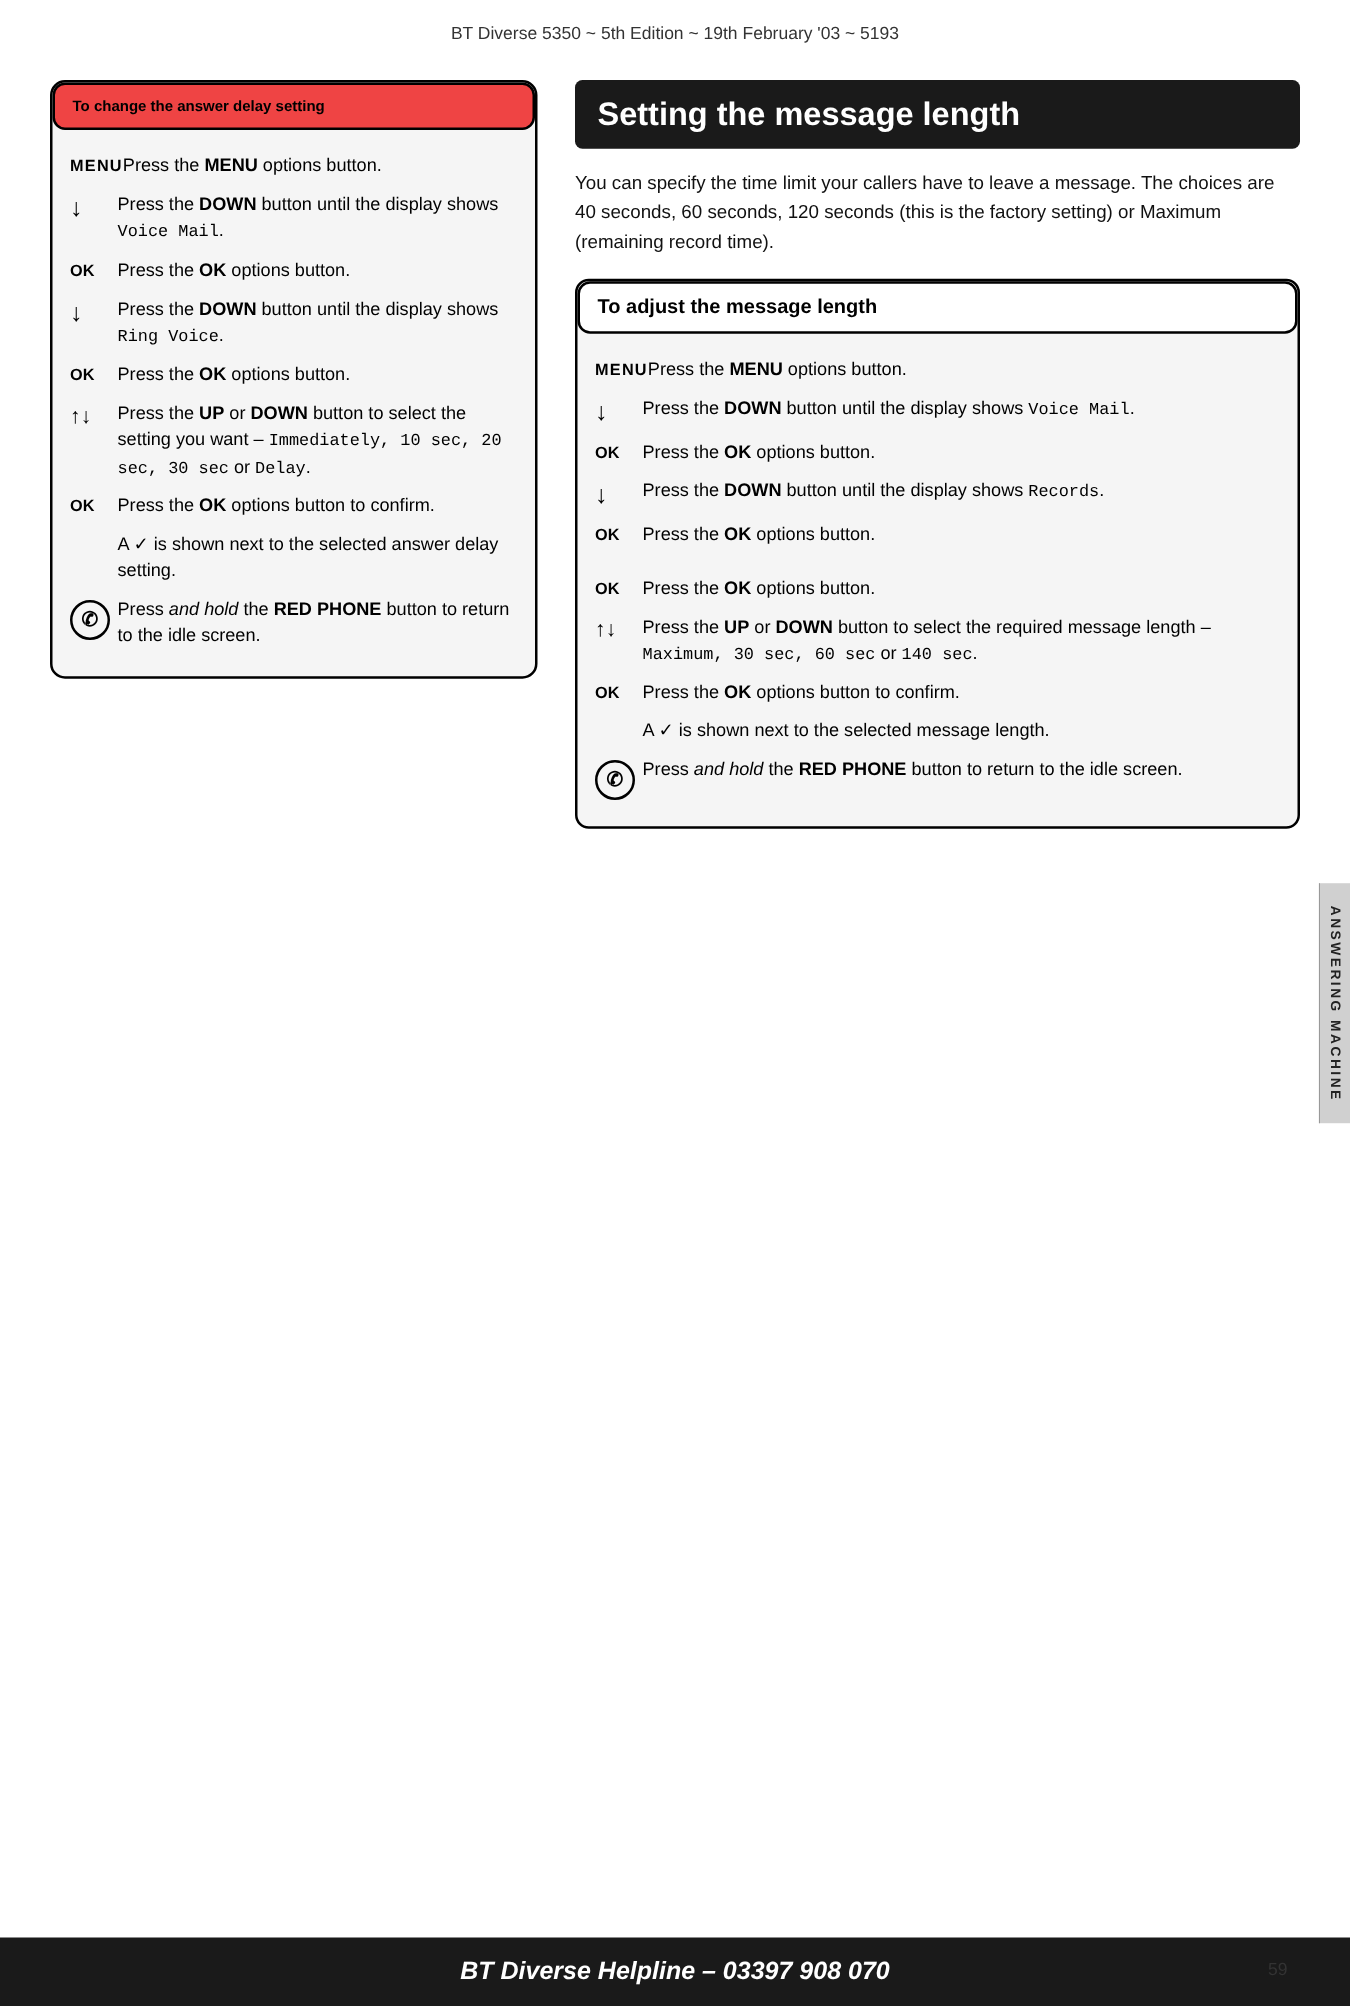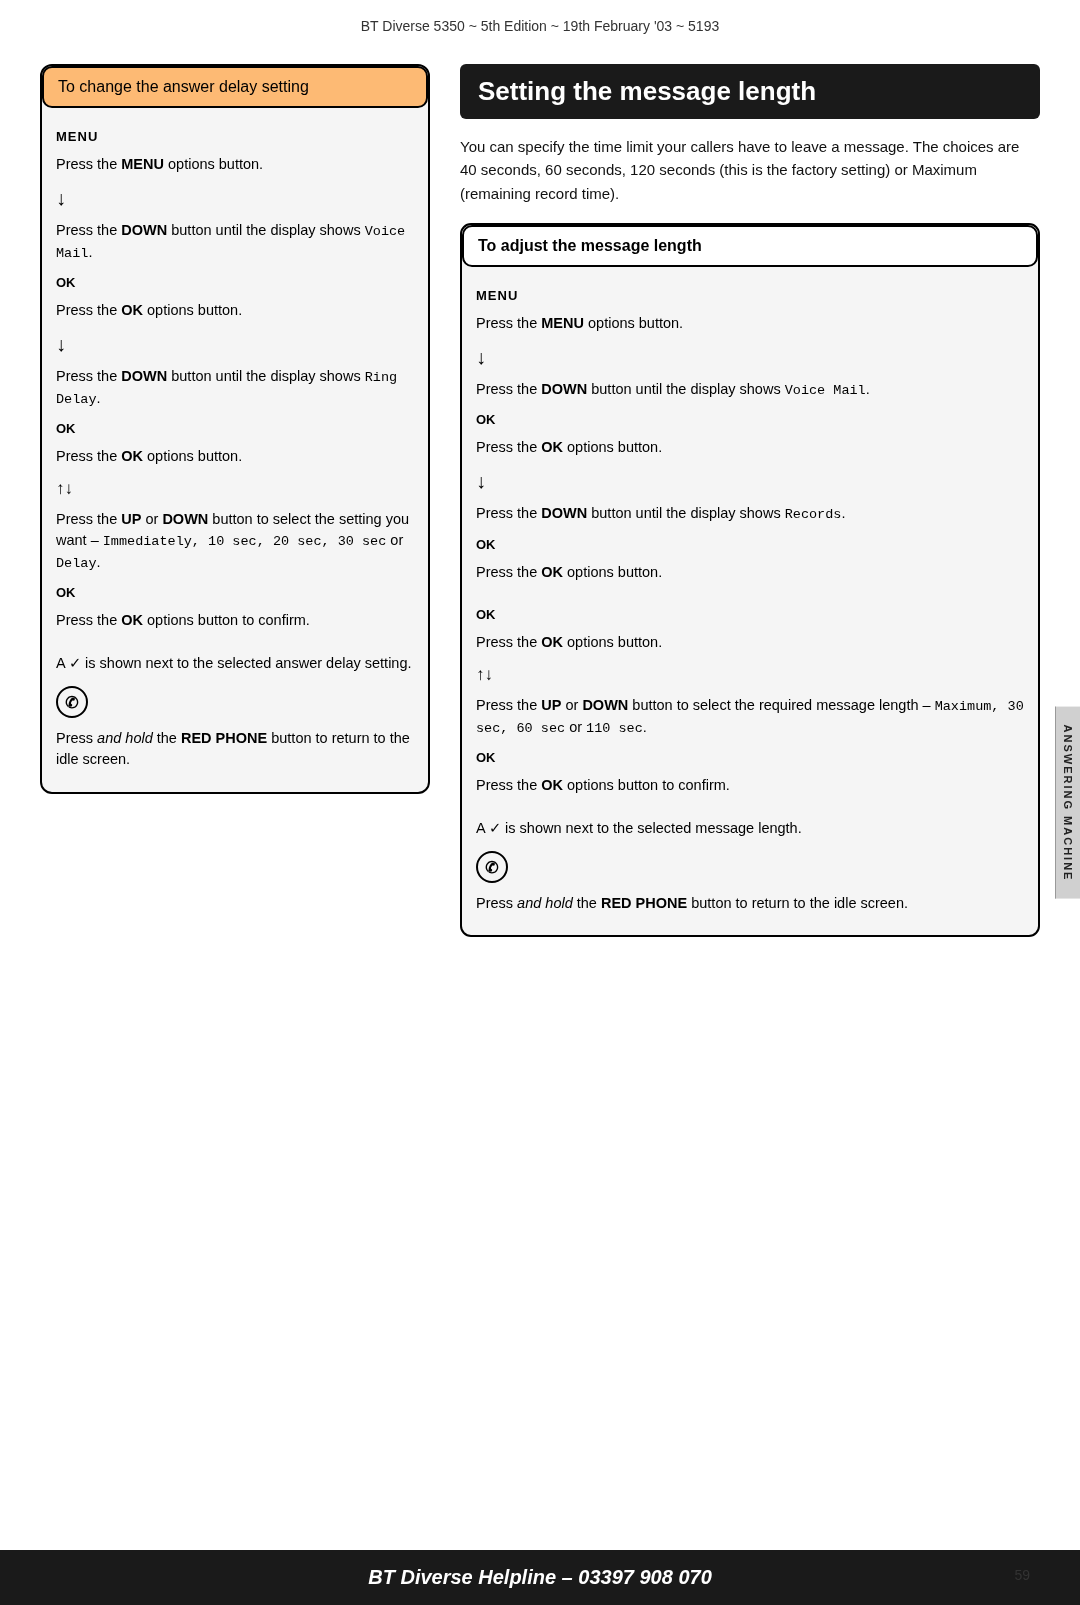--- a/index.html
+++ b/index.html
@@ -31,36 +31,35 @@
     }
     
     .answer-delay-box {
       border: 2px solid #000;
       border-radius: 12px;
       padding: 0 0 16px 0;
       background: #f5f5f5;
       margin-bottom: 0;
     }
     .answer-delay-box .box-title {
-      background: #fdba74;
+      background: #ef4444;
       border: 2.5px solid #000;
       border-radius: 10px;
-      font-size: 16px;
-      font-weight: normal;
+      font-size: 12px;
+      font-weight: bold;
       padding: 10px 14px;
       margin: 0 0 14px 0;
       display: inline-block;
       width: 100%;
     }
     .step-row {
       display: flex;
-      flex-direction: column;
       align-items: flex-start;
       padding: 5px 14px;
-      gap: 10px;
+      gap: 0;
     }
     .step-label {
       font-weight: bold;
       font-size: 13px;
       min-width: 38px;
       text-align: left;
       padding-top: 2px;
       flex-shrink: 0;
     }
     .step-text {
@@ -146,21 +145,21 @@
           <div class="step-row">
             <div class="step-label"><span style="font-size:20px;font-weight:bold;">↓</span></div>
             <div class="step-text">Press the <b>DOWN</b> button until the display shows <span class="monospace">Voice Mail</span>.</div>
           </div>
           <div class="step-row">
             <div class="step-label" style="font-weight: bold;">OK</div>
             <div class="step-text">Press the <b>OK</b> options button.</div>
           </div>
           <div class="step-row">
             <div class="step-label"><span style="font-size:20px;font-weight:bold;">↓</span></div>
-            <div class="step-text">Press the <b>DOWN</b> button until the display shows <span class="monospace">Ring Delay</span>.</div>
+            <div class="step-text">Press the <b>DOWN</b> button until the display shows <span class="monospace">Ring Voice</span>.</div>
           </div>
           <div class="step-row">
             <div class="step-label" style="font-weight: bold;">OK</div>
             <div class="step-text">Press the <b>OK</b> options button.</div>
           </div>
           <div class="step-row">
             <div class="step-label"><span style="font-size:17px;font-weight:bold;">↑↓</span></div>
             <div class="step-text">Press the <b>UP</b> or <b>DOWN</b> button to select the setting you want – <span class="monospace">Immediately, 10 sec, 20 sec, 30 sec</span> or <span class="monospace">Delay</span>.</div>
           </div>
           <div class="step-row">
@@ -207,21 +206,21 @@
           </div>
           <div class="step-row">
             <div class="step-label"></div>
           </div>
           <div class="step-row">
             <div class="step-label" style="font-weight: bold;">OK</div>
             <div class="step-text">Press the <b>OK</b> options button.</div>
           </div>
           <div class="step-row">
             <div class="step-label"><span style="font-size:17px;font-weight:bold;">↑↓</span></div>
-            <div class="step-text">Press the <b>UP</b> or <b>DOWN</b> button to select the required message length – <span class="monospace">Maximum, 30 sec, 60 sec</span> or <span class="monospace">110 sec</span>.</div>
+            <div class="step-text">Press the <b>UP</b> or <b>DOWN</b> button to select the required message length – <span class="monospace">Maximum, 30 sec, 60 sec</span> or <span class="monospace">140 sec</span>.</div>
           </div>
           <div class="step-row">
             <div class="step-label" style="font-weight: bold;">OK</div>
             <div class="step-text">Press the <b>OK</b> options button to confirm.</div>
           </div>
           <div class="step-row">
             <div class="step-label"></div>
             <div class="step-text">A ✓ is shown next to the selected message length.</div>
           </div>
           <div class="step-row">

